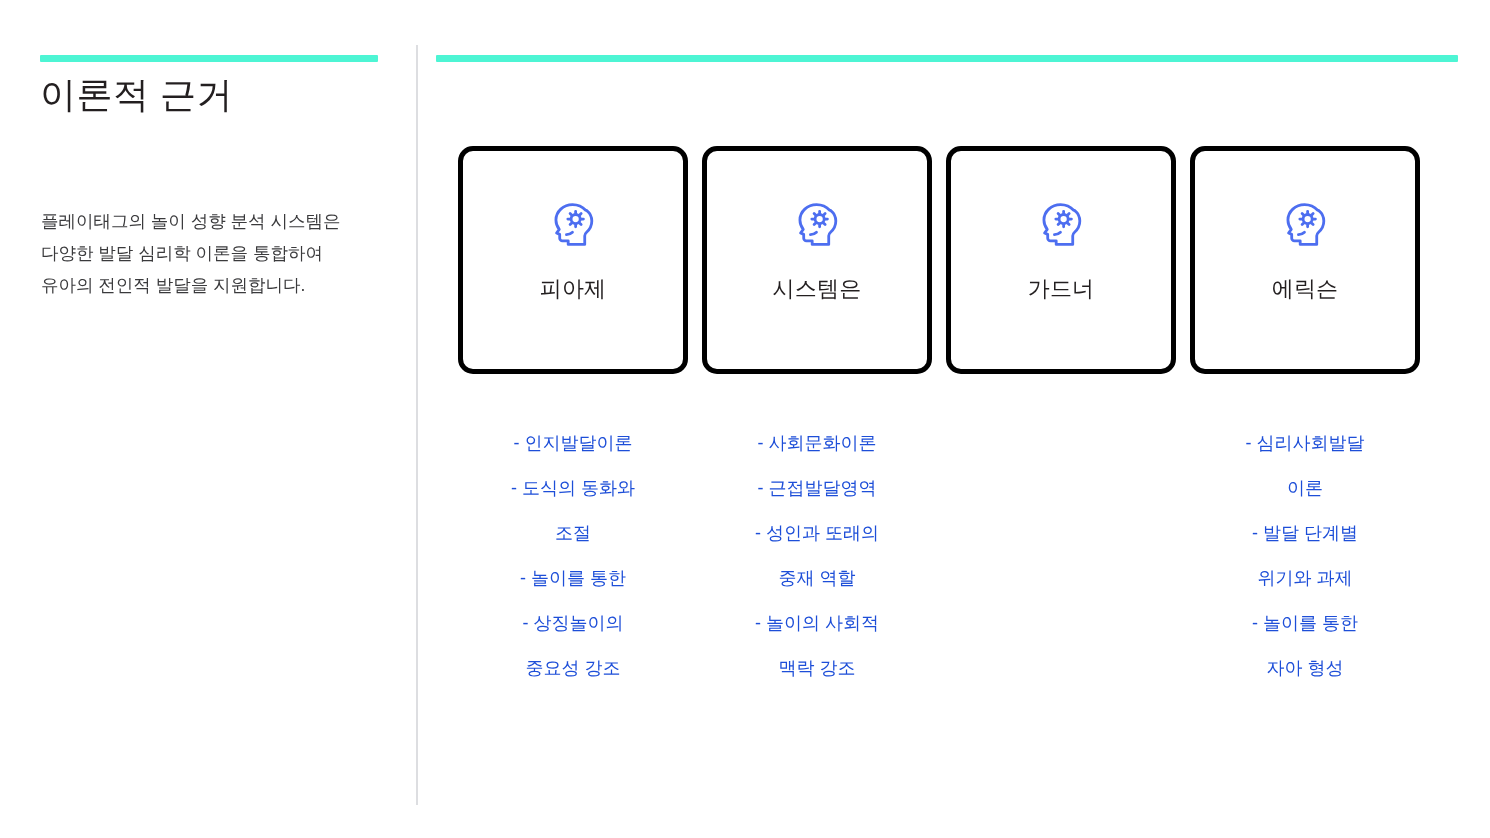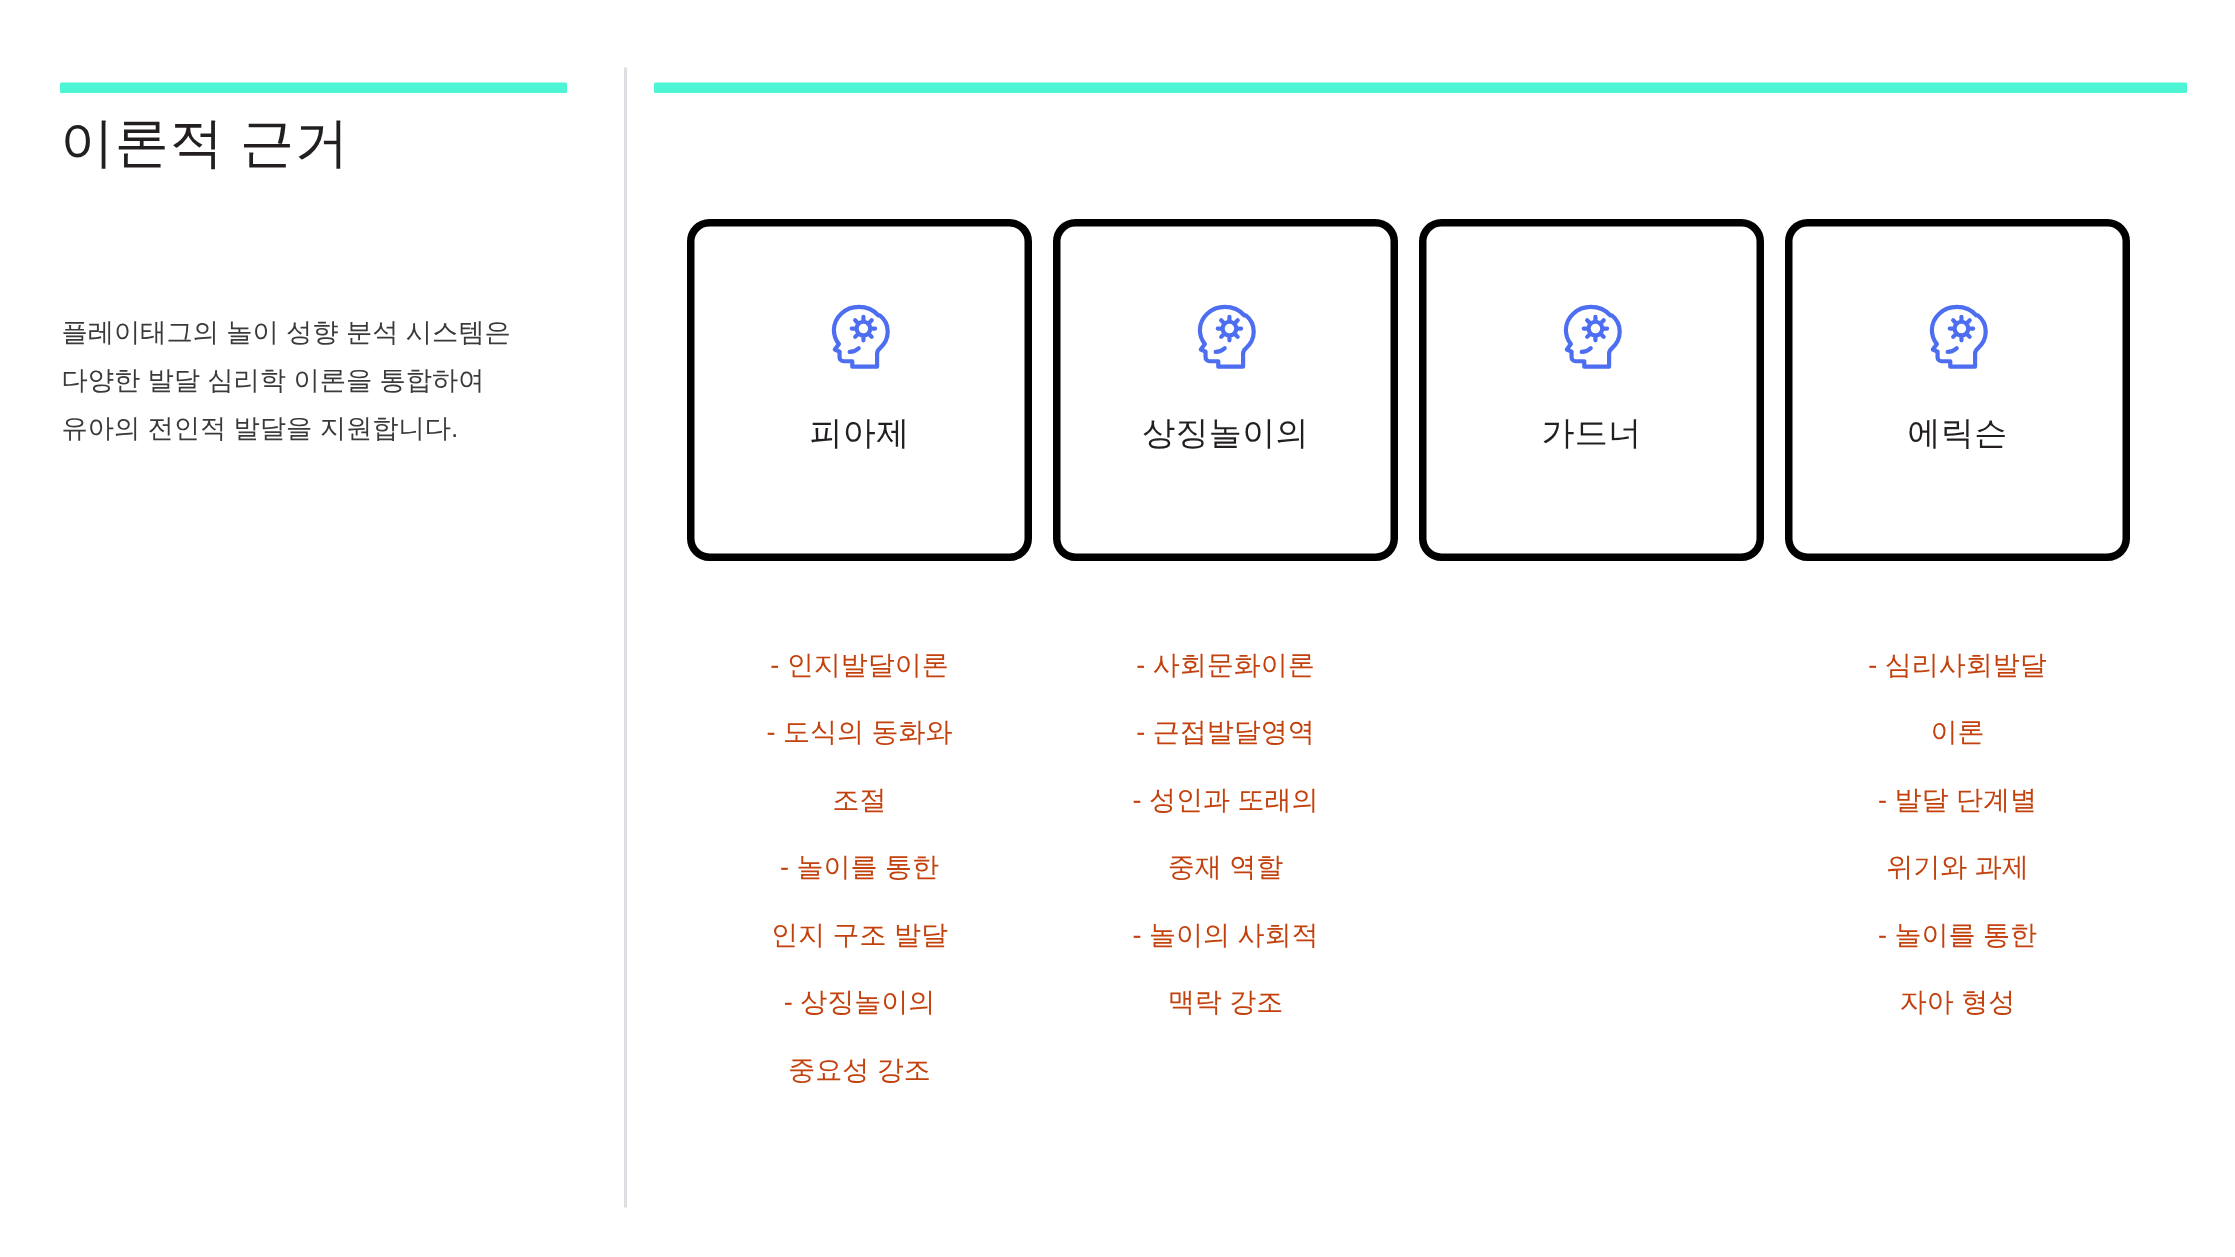--- a/index.html
+++ b/index.html
@@ -137,21 +137,21 @@
     color: #231f20;
     letter-spacing: 0.2px;
   }
 
   .bullets {
     margin-top: 47px;
     width: 230px;
     text-align: center;
     font-size: 18px;
     line-height: 45px;
-    color: #c2410c;
+    color: #1d4ed8;
     font-weight: 400;
   }
   .bullets .bl {
     display: block;
     white-space: nowrap;
   }
 </style>
 </head>
 <body>
 
@@ -184,37 +184,36 @@
               <path d="M35 18.6v3.1M35 33.3v3.1M43.9 27.5h-3.1M29.2 27.5h-3.1M41.3 21.2l-2.2 2.2M30.9 31.6l-2.2 2.2M41.3 33.8l-2.2-2.2M30.9 23.4l-2.2-2.2"></path>
             </svg>
           </span>
           <div class="card-label">피아제</div>
         </div>
         <div class="bullets">
           <span class="bl">- 인지발달이론</span>
           <span class="bl">- 도식의 동화와</span>
           <span class="bl">조절</span>
           <span class="bl">- 놀이를 통한</span>
-          <span class="bl">인지 구조 발달</span>
           <span class="bl">- 상징놀이의</span>
           <span class="bl">중요성 강조</span>
         </div>
       </div>
 
       <div class="theory-col">
         <div class="theory-card">
           <span class="card-icon">
             <svg viewBox="0 0 64 64" width="56" height="56" fill="none" stroke="#4D6EF0" stroke-width="3.2" stroke-linecap="round" stroke-linejoin="round">
               <path d="M46.5 17.5C42.8 13.4 37.3 11 31.5 11 21 11 12.5 18.9 12.5 28.6c0 4 1.4 7.7 3.8 10.7l-3.1 4.1 3.6 1.6v4.3c0 1.7 1.4 3.1 3.1 3.1h6.6v4.1h18.9v-9.8c0-1.6.8-3 2.1-4.1 3.8-3.3 6-7.9 6-12.8 0-4.8-2.2-9.3-6-12.3z"></path>
               <path d="M24.5 45.3c2.6 0 5.1-1.1 6.9-2.8"></path>
               <circle cx="35" cy="27.5" r="5.2"></circle>
               <path d="M35 18.6v3.1M35 33.3v3.1M43.9 27.5h-3.1M29.2 27.5h-3.1M41.3 21.2l-2.2 2.2M30.9 31.6l-2.2 2.2M41.3 33.8l-2.2-2.2M30.9 23.4l-2.2-2.2"></path>
             </svg>
           </span>
-          <div class="card-label">상징놀이의</div>
+          <div class="card-label">시스템은</div>
         </div>
         <div class="bullets">
           <span class="bl">- 사회문화이론</span>
           <span class="bl">- 근접발달영역</span>
           <span class="bl">- 성인과 또래의</span>
           <span class="bl">중재 역할</span>
           <span class="bl">- 놀이의 사회적</span>
           <span class="bl">맥락 강조</span>
         </div>
       </div>

